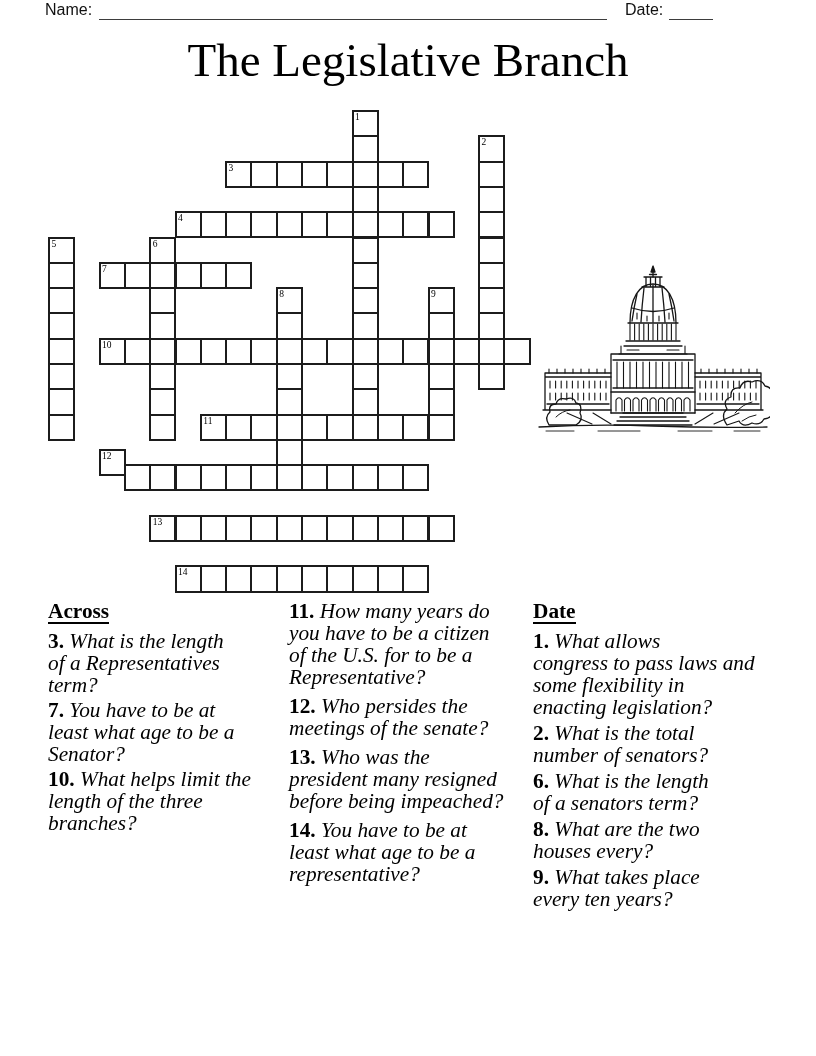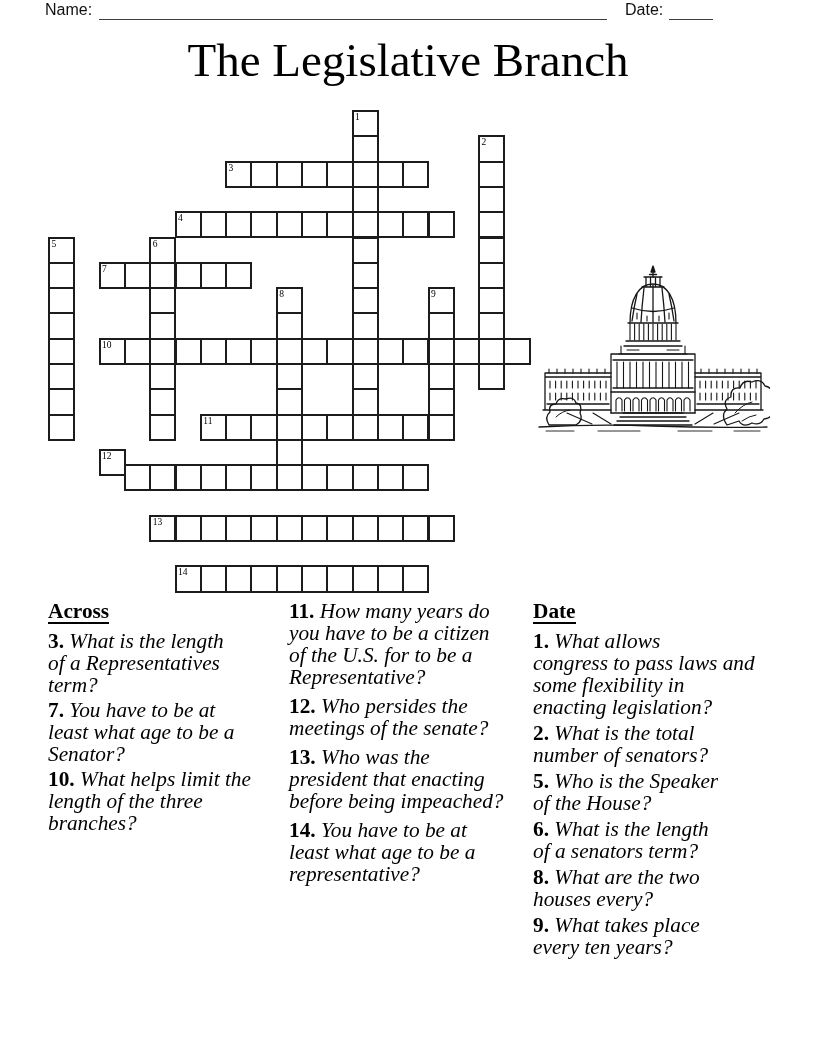--- a/index.html
+++ b/index.html
@@ -280,38 +280,36 @@
   </div>
   <div class="cluecol" id="clue-col-2" style="left:289px; top:600px;">
     <div>
         <div class="clue"><b>11.</b> <span class="ctext">How many years do
 you have to be a citizen
 of the U.S. for to be a
 Representative?</span></div>
         <div class="clue"><b>12.</b> <span class="ctext">Who persides the
 meetings of the senate?</span></div>
         <div class="clue"><b>13.</b> <span class="ctext">Who was the
-president that enacting
+president many resigned
 before being impeached?</span></div>
         <div class="clue"><b>14.</b> <span class="ctext">You have to be at
 least what age to be a
 representative?</span></div>
       </div>
   </div>
   <div class="cluecol" id="clue-col-3" style="left:533px; top:600px;">
     <div class="clue-heading">Date</div>
     <div>
         <div class="clue"><b>1.</b> <span class="ctext">What allows
 congress to pass laws and
 some flexibility in
 enacting legislation?</span></div>
         <div class="clue"><b>2.</b> <span class="ctext">What is the total
 number of senators?</span></div>
-        <div class="clue"><b>5.</b> <span class="ctext">Who is the Speaker
-of the House?</span></div>
         <div class="clue"><b>6.</b> <span class="ctext">What is the length
 of a senators term?</span></div>
         <div class="clue"><b>8.</b> <span class="ctext">What are the two
 houses every?</span></div>
         <div class="clue"><b>9.</b> <span class="ctext">What takes place
 every ten years?</span></div>
       </div>
   </div>
 
 </div>

